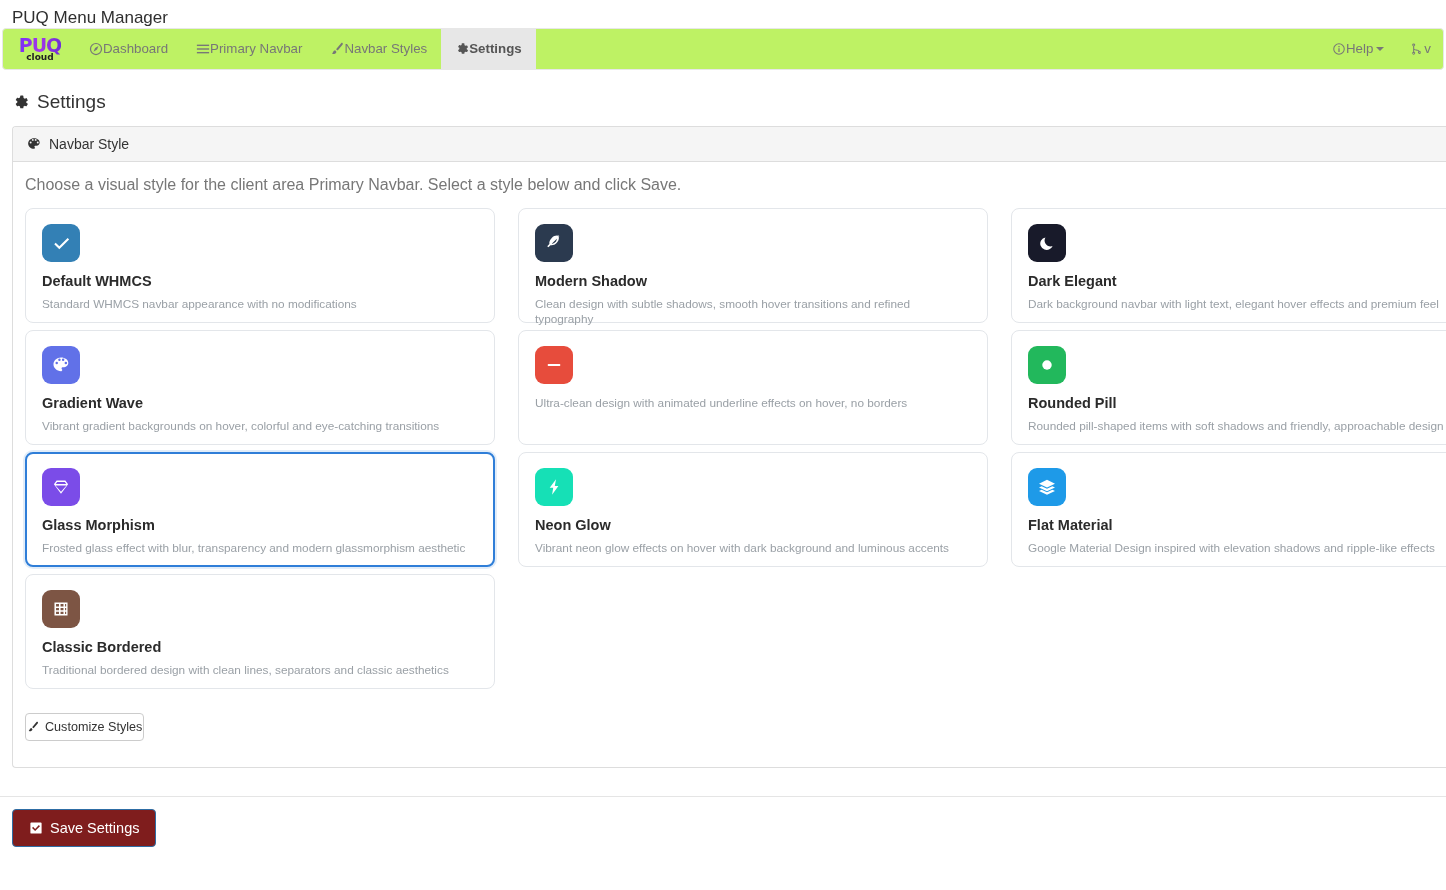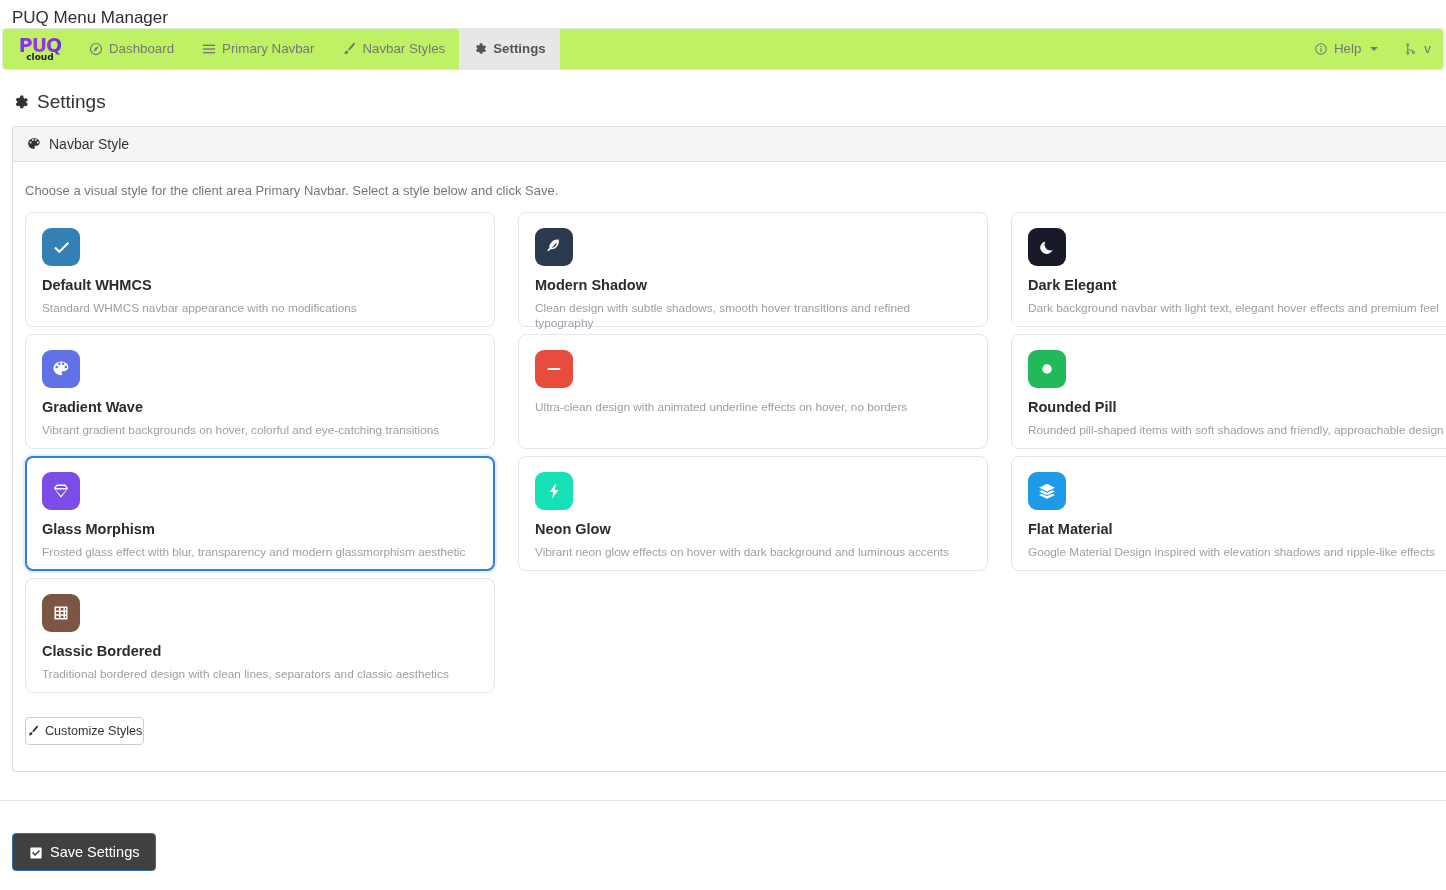--- a/index.html
+++ b/index.html
@@ -69,21 +69,20 @@
   }
 
   .nav-tabs {
     display: flex;
     align-items: stretch;
     flex: 0 0 auto;
   }
   .nav-item {
     display: flex;
     align-items: center;
-    gap: 6px;
     padding: 0 14px;
     font-size: 13.3px;
     color: #777777;
     text-decoration: none;
     cursor: pointer;
     white-space: nowrap;
     border: none;
     background: transparent;
   }
   .nav-item .nav-label { line-height: 40px; }
@@ -139,23 +138,23 @@
     font-size: 14px;
     color: #333333;
     display: flex;
     align-items: center;
     gap: 8px;
     border-radius: 3px 0 0 0;
   }
   .panel-heading .icon-palette svg { width: 14px; height: 14px; fill:#333; display:block;}
   .panel-body { padding: 14px 14px 12px 10px; }
   .panel-desc {
-    font-size: 13px;
+    font-size: 16px;
     color: #777777;
-    margin: 7px 0 14px 2px;
+    margin: 0 0 14px 2px;
   }
 
   
   .style-grid {
     display: grid;
     grid-template-columns: repeat(3, 470px);
     gap: 7px 23px;
     margin-left: 2px;
   }
   .style-card {
@@ -463,21 +462,21 @@
             </svg>
         </span>
         <span>Customize Styles</span>
       </button>
     </div>
   </div>
 </div>
 
 <div class="save-bar">
   <div class="divider-line"></div>
-  <button class="btn-primary" style="margin-top: 32px; background: #404040; align-items: flex-end;">
+  <button class="btn-primary" style="margin-top: 12px; background: #7f1d1d;">
     <span>
       <svg viewBox="0 0 16 16">
           <path d="M13.4 1.6H2.6c-.6 0-1 .4-1 1v10.8c0 .6.4 1 1 1h10.8c.6 0 1-.4 1-1V2.6c0-.6-.4-1-1-1zM7 11.4L3.5 7.9l1.2-1.2L7 9l4.3-4.3 1.2 1.2L7 11.4z"></path>
         </svg>
     </span>
     <span>Save Settings</span>
   </button>
 </div>
 
 </body></html>

